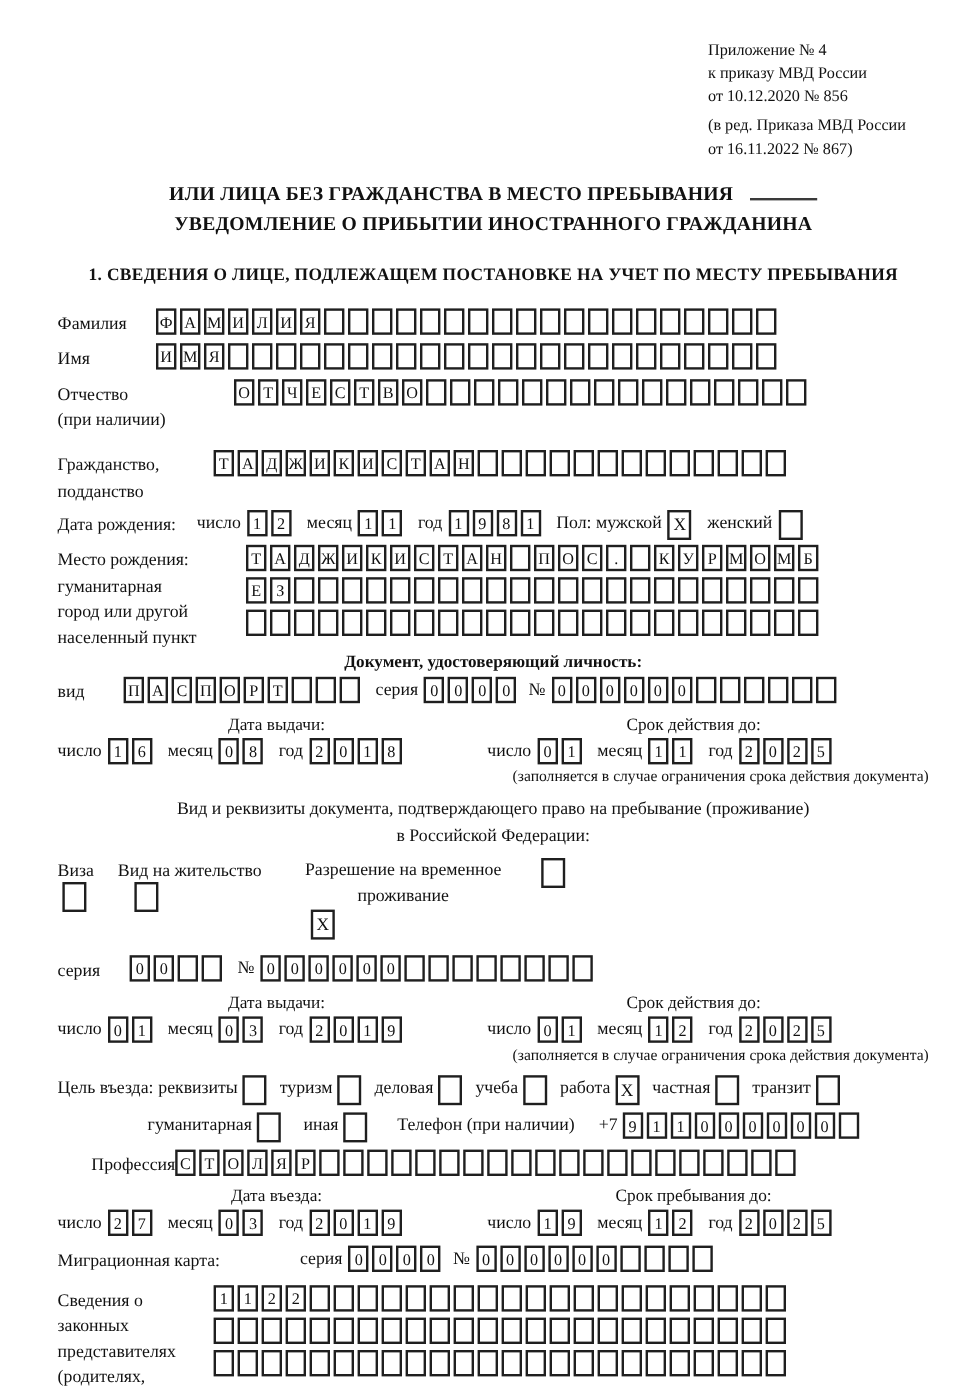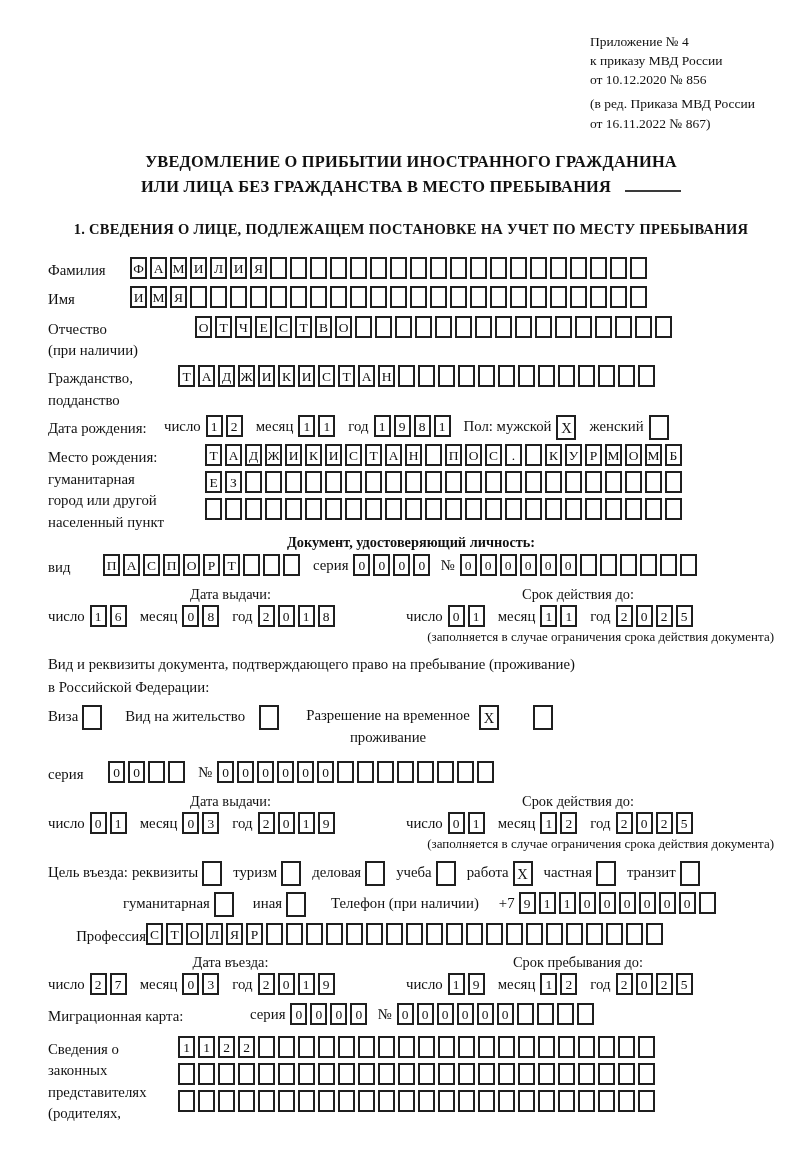--- a/index.html
+++ b/index.html
@@ -33,23 +33,23 @@
   .dl.first { margin-left:0; }
   .dgrp { display:inline-flex; }
 
   .dates-head { display:flex; font-size:14.4px; margin-top:7px; }
   .dh1 { width:365px; text-align:center; }
   .dh2 { width:330px; text-align:center; }
   .dvals { display:flex; margin-top:2px; }
   .dv1 { width:358px; display:flex; }
   .note { text-align:right; font-size:13px; margin-top:2px; }
 
-  .intro { font-size:14.8px; margin-top:8px; line-height:1.55; }
+  .intro { font-size:14.8px; margin-top:8px; line-height:1.55;text-align:center; }
   .permits { display:flex; align-items:flex-start; margin-top:7px; }
-  .pitem { display:flex; align-items:flex-start; }
+  .pitem { display:flex; align-items:flex-start;flex-direction:column; }
   .ptext { font-size:14.8px; padding-top:3px; }
   .ptext.c { text-align:center; line-height:1.45; padding-top:0; }
   .pbox { margin-left:7px; }
 
   .pur { display:flex; align-items:flex-start; margin-top:9px; }
   .ol { font-size:14.8px; padding-top:3px; margin-right:4px; flex:none; }
   .repswrap { display:flex; align-items:flex-start; margin-top:8px; }
 </style>
 </head>
 <body>
@@ -61,22 +61,22 @@
     <div>к приказу МВД России</div>
     <div>от 10.12.2020 № 856</div>
     <div class="rev">
       <div>(в ред. Приказа МВД России</div>
       <div>от 16.11.2022 № 867)</div>
     </div>
   </div>
 
 
   <div class="title">
+    <div><span>ИЛИ ЛИЦА БЕЗ ГРАЖДАНСТВА В МЕСТО ПРЕБЫВАНИЯ</span><span class="uline"></span></div>
     <div>УВЕДОМЛЕНИЕ О ПРИБЫТИИ ИНОСТРАННОГО ГРАЖДАНИНА</div>
-    <div><span>ИЛИ ЛИЦА БЕЗ ГРАЖДАНСТВА В МЕСТО ПРЕБЫВАНИЯ</span><span class="uline"></span></div>
   </div>
 
   <div class="sec">1. СВЕДЕНИЯ О ЛИЦЕ, ПОДЛЕЖАЩЕМ ПОСТАНОВКЕ НА УЧЕТ ПО МЕСТУ ПРЕБЫВАНИЯ</div>
 
   <div class="frow" style="margin-top:19px;">
     <span class="lbl w82">Фамилия</span>
     <span class="bg">
         <span class="cb">Ф</span>
         <span class="cb">А</span>
         <span class="cb">М</span>
@@ -164,21 +164,21 @@
         <span class="cb"></span>
         <span class="cb"></span>
         <span class="cb"></span>
         <span class="cb"></span>
         <span class="cb"></span>
         <span class="cb"></span>
         <span class="cb"></span>
       </span>
   </div>
 
-  <div class="frow" style="margin-top:4px;">
+  <div class="frow" style="margin-top:14px;">
     <span class="lbl w130">
       <span style="display:block">Гражданство,</span>
       <span style="display:block">подданство</span>
     </span>
     <span class="bg">
         <span class="cb">Т</span>
         <span class="cb">А</span>
         <span class="cb">Д</span>
         <span class="cb">Ж</span>
         <span class="cb">И</span>
@@ -421,21 +421,21 @@
       <span class="bg chkbg pbox" style="margin-left:4px;">
           <span class="cb"></span>
         </span>
     </span>
     <span class="pitem" style="margin-left:20px;">
       <span class="ptext">Вид на жительство</span>
       <span class="bg chkbg pbox" style="margin-left:14px;">
           <span class="cb"></span>
         </span>
     </span>
-    <span class="pitem" style="margin-left:22px;justify-content:center;">
+    <span class="pitem" style="margin-left:34px;justify-content:center;">
       <span class="ptext c" style="width:168px;">Разрешение на временное проживание</span>
       <span class="bg chkbg pbox">
           <span class="cb">X</span>
         </span>
     </span>
     <span class="pitem" style="margin-left:24px;">
       <span class="bg chkbg pbox">
           <span class="cb"></span>
         </span>
     </span>

